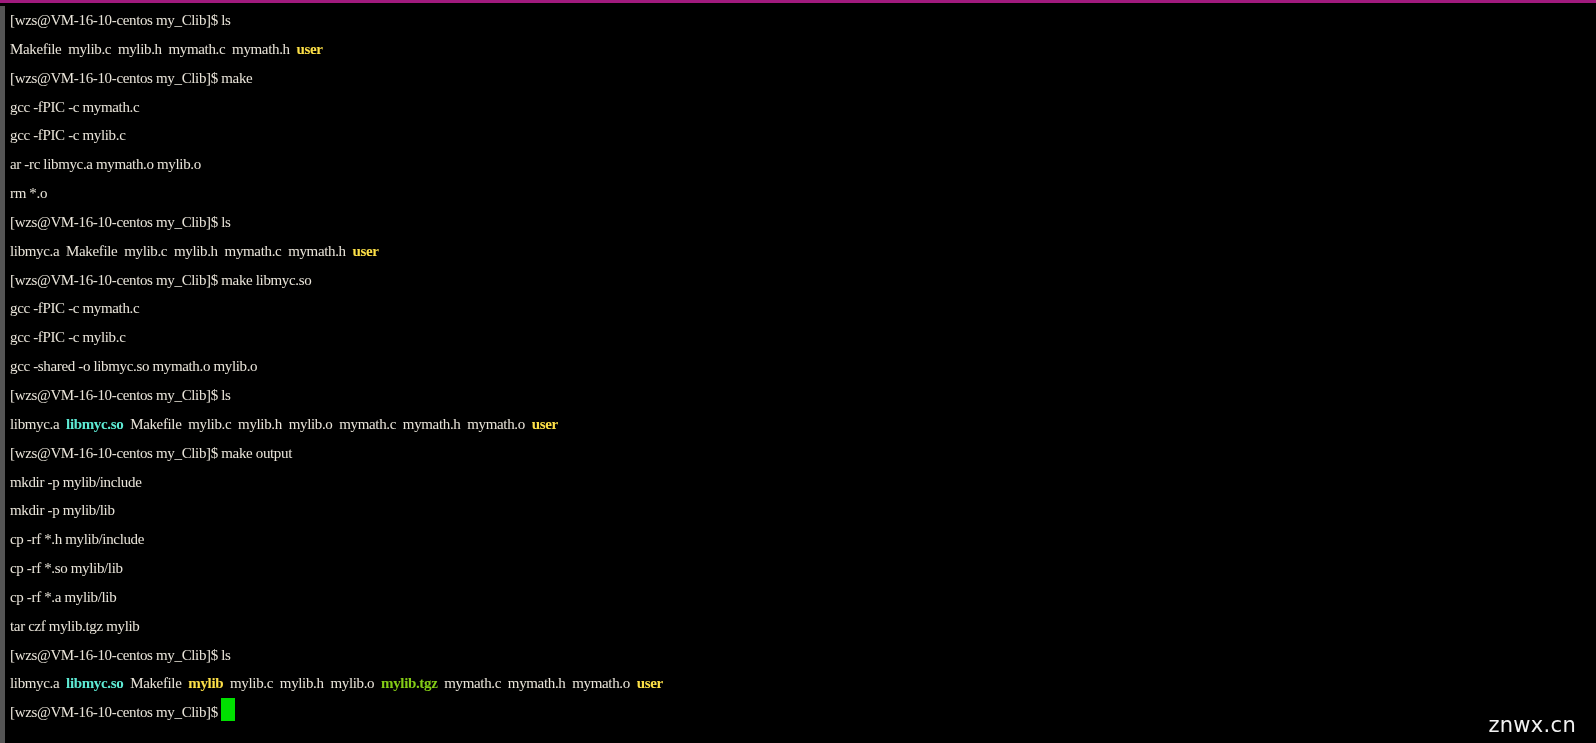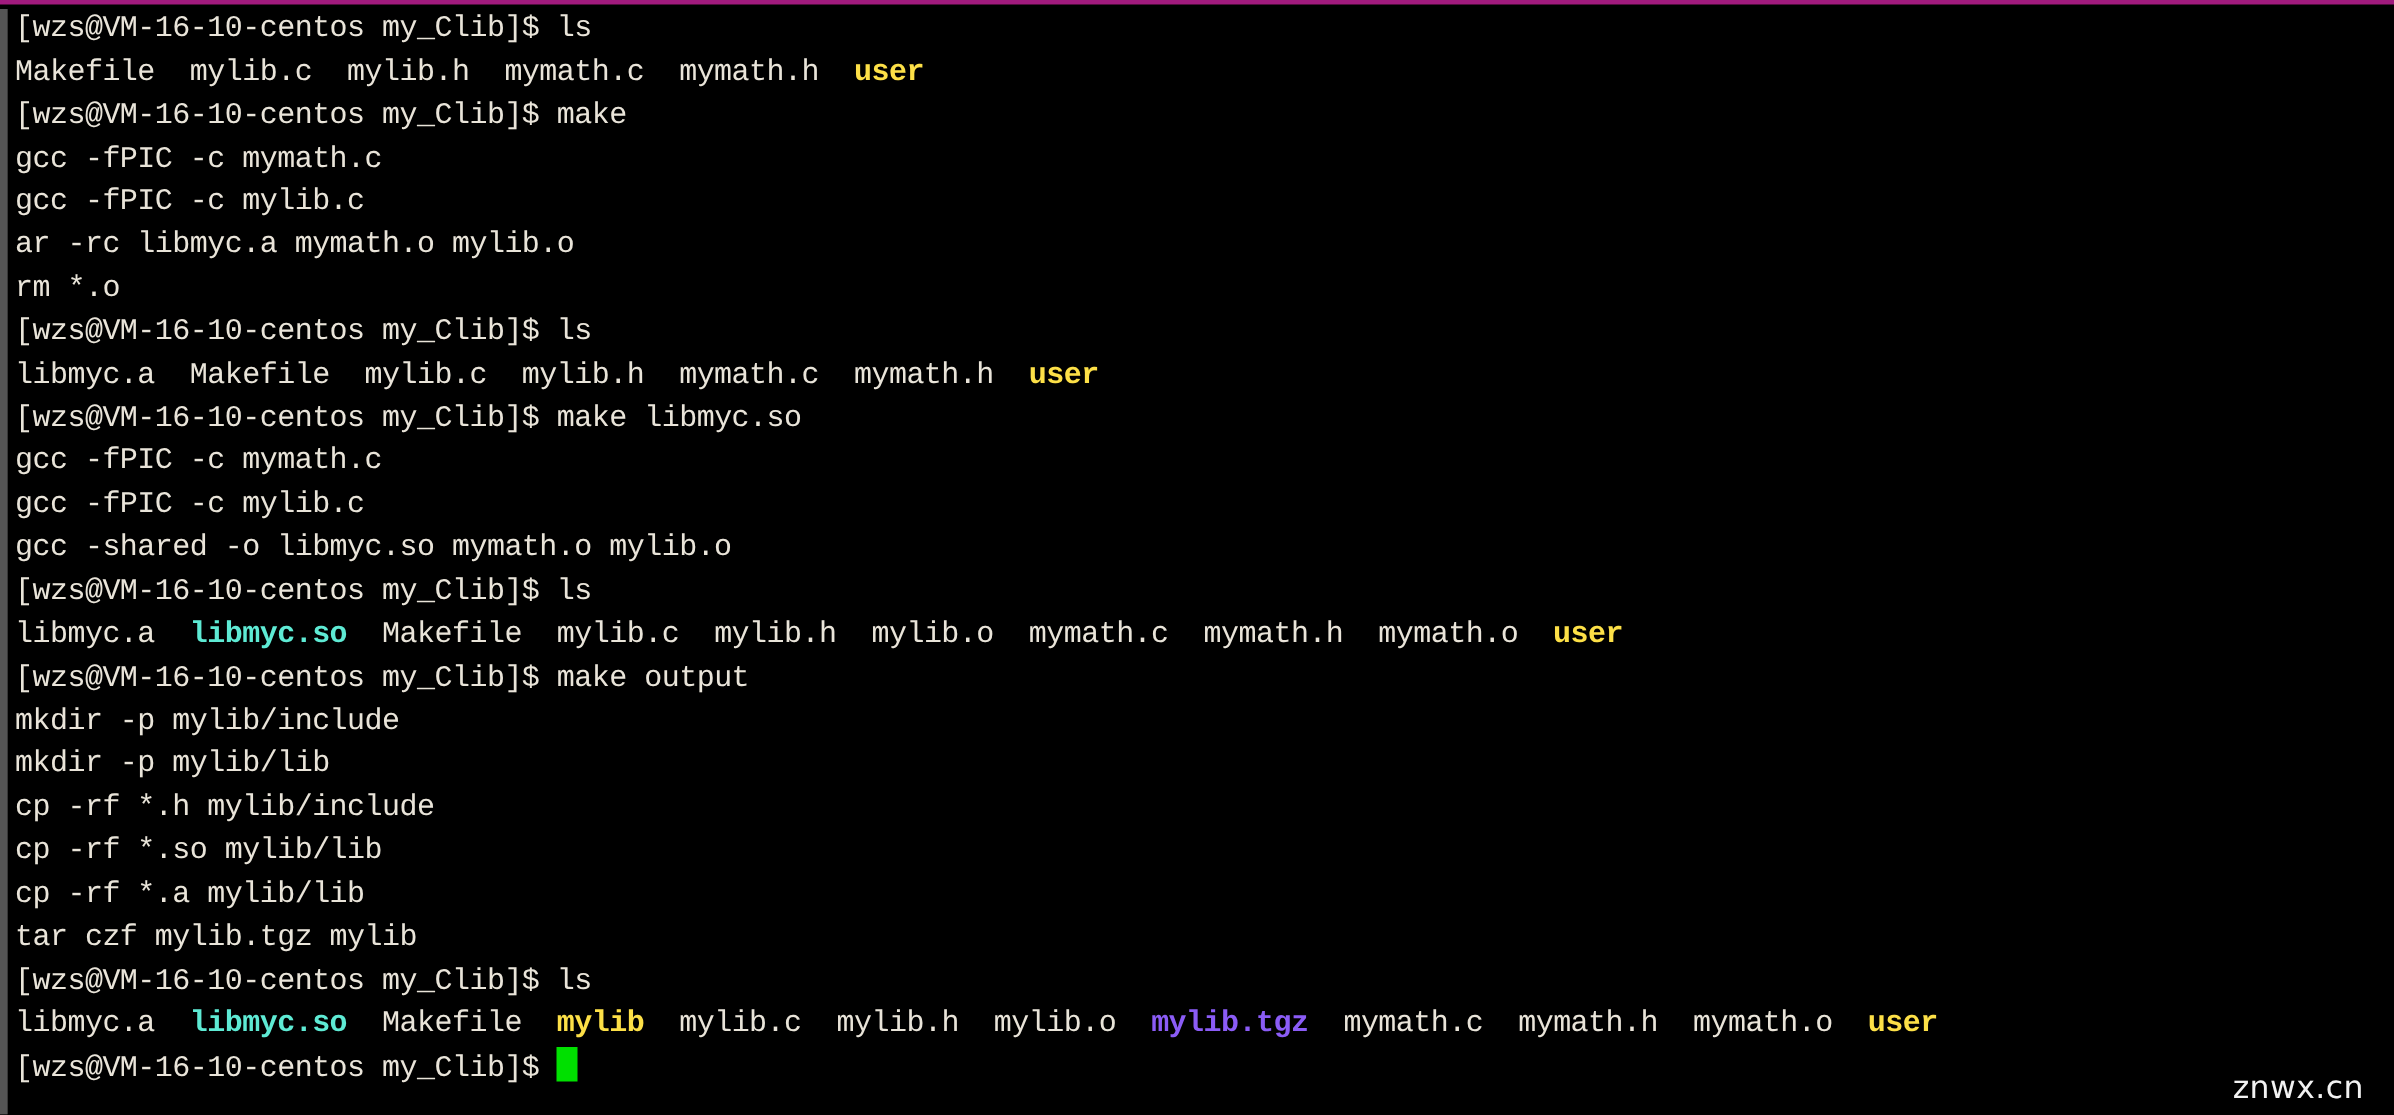--- a/index.html
+++ b/index.html
@@ -33,42 +33,42 @@
     background: #555555;
   }
   #screen {
     position: absolute;
     left: 0;
     top: 3px;
     right: 0;
     bottom: 0;
     padding: 0 14px 0 10px;
     box-sizing: border-box;
-    font-family: Liberation Mono, monospace;
-    font-size: 20px;
+    font-family: Liberation Serif, serif;
+    font-size: 15px;
     line-height: 28.85px;
     color: #e9e4d9;
     white-space: pre;
     letter-spacing: -0.35px;
   }
   .line {
     height: 28.85px;
     white-space: pre;
   }
   .seg { white-space: pre; }
   .dir {
     color: #fde047;
     font-weight: bold;
   }
   .so {
     color: #5eead4;
     font-weight: bold;
   }
   .archive {
-    color: #8b5cf6;
+    color: #84cc16;
     font-weight: bold;
   }
   .cursor {
     display: inline-block;
     width: 13.5px;
     height: 23px;
     background: #00e000;
     vertical-align: -4px;
   }
   #watermark {

